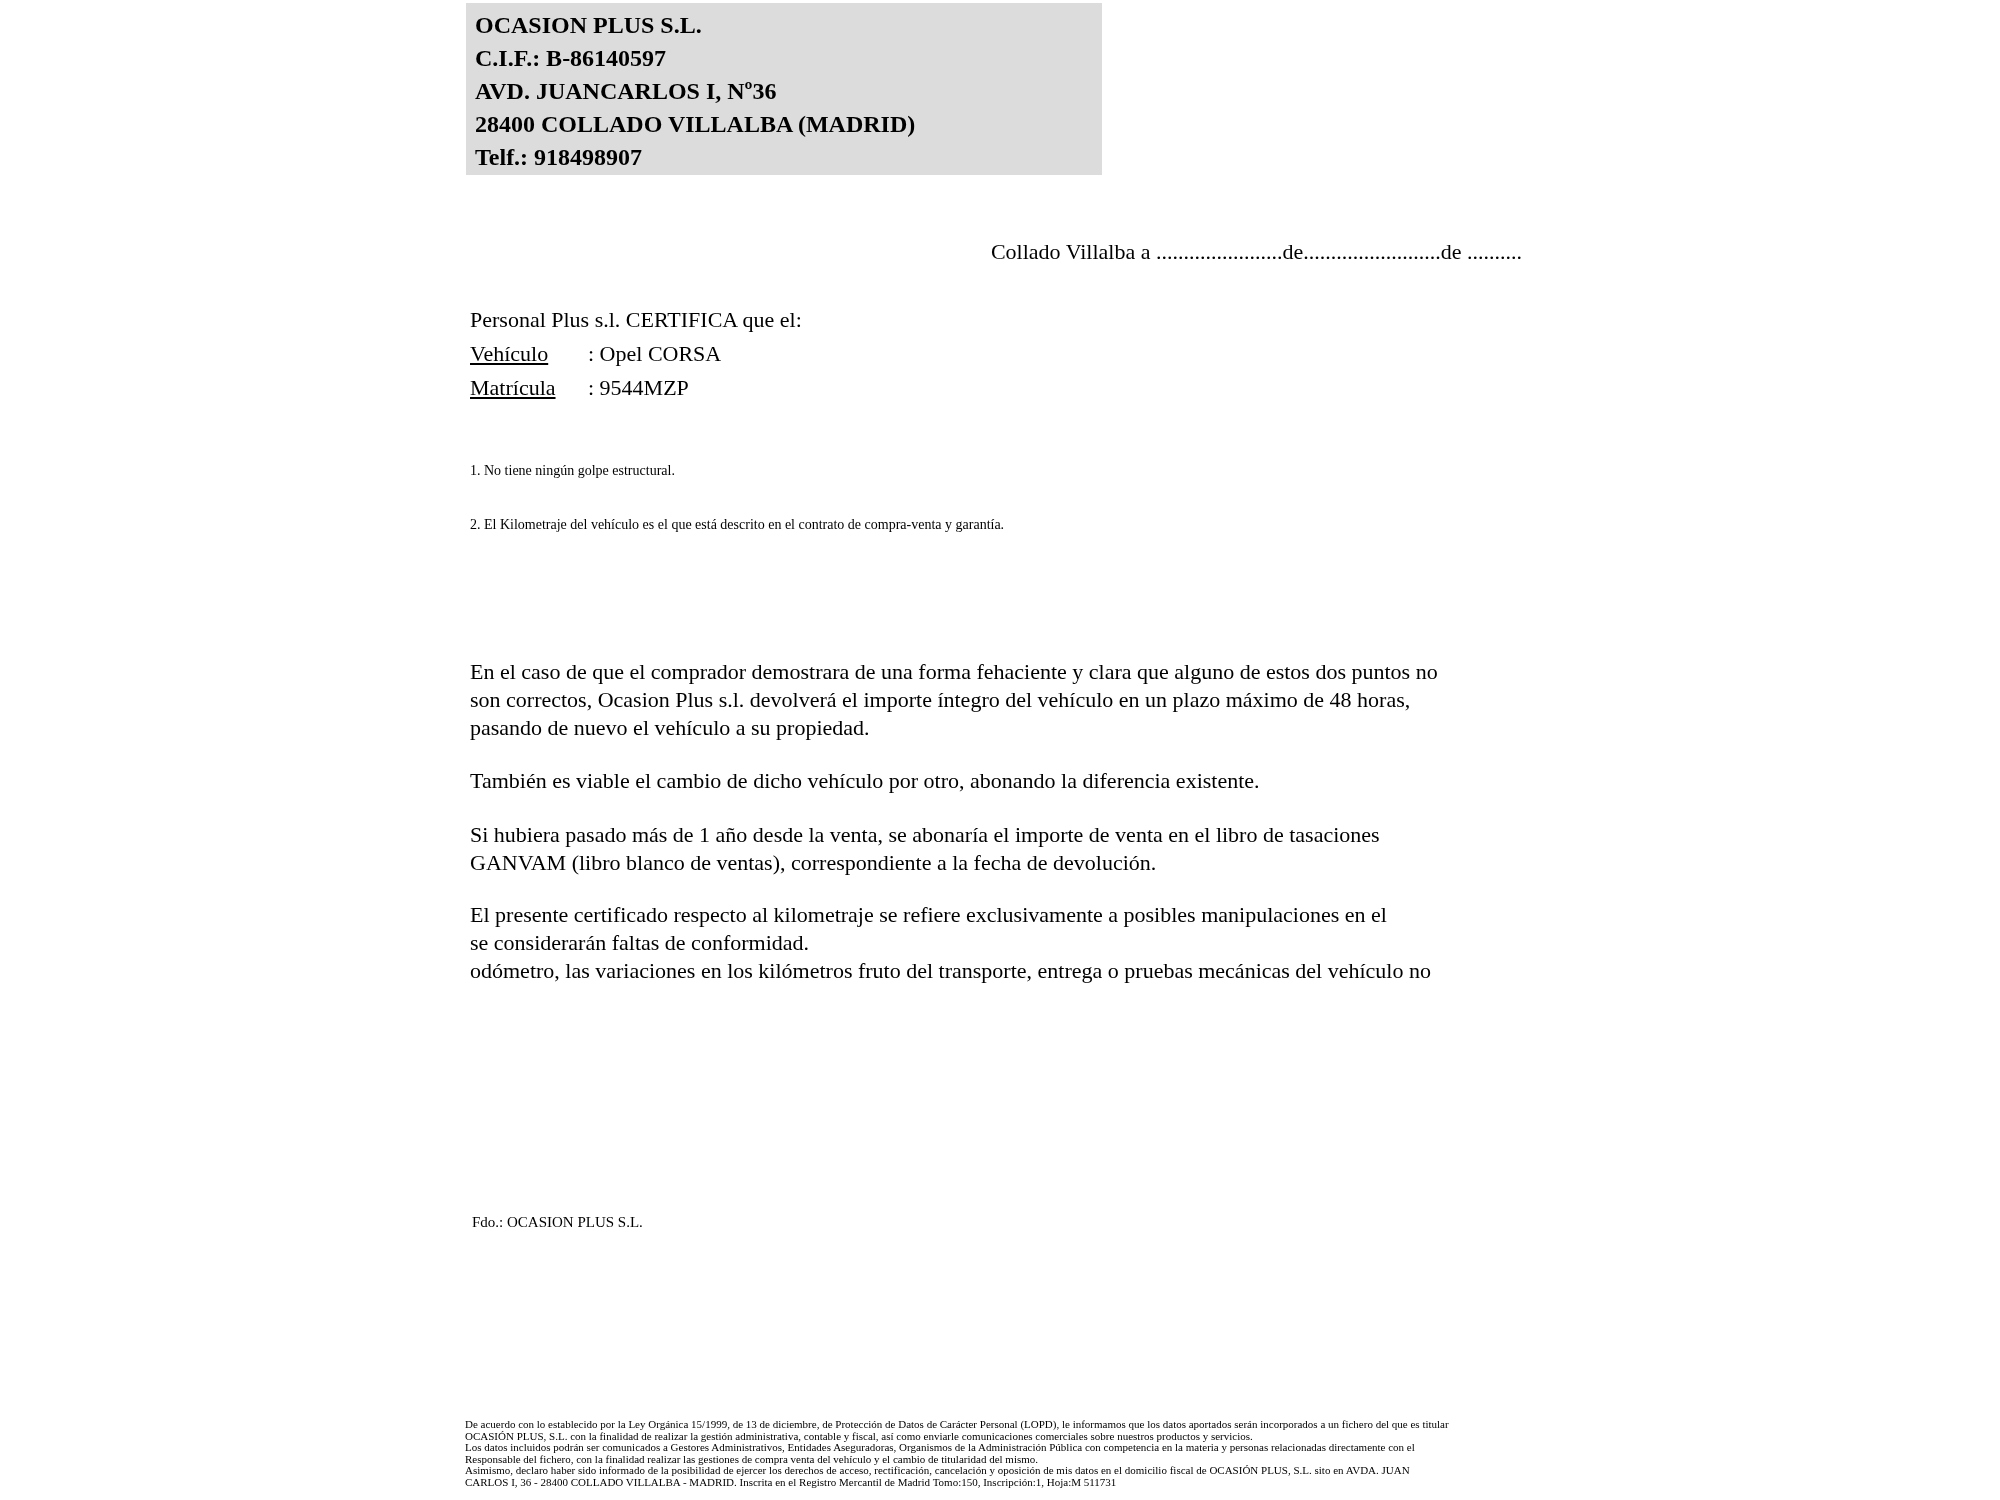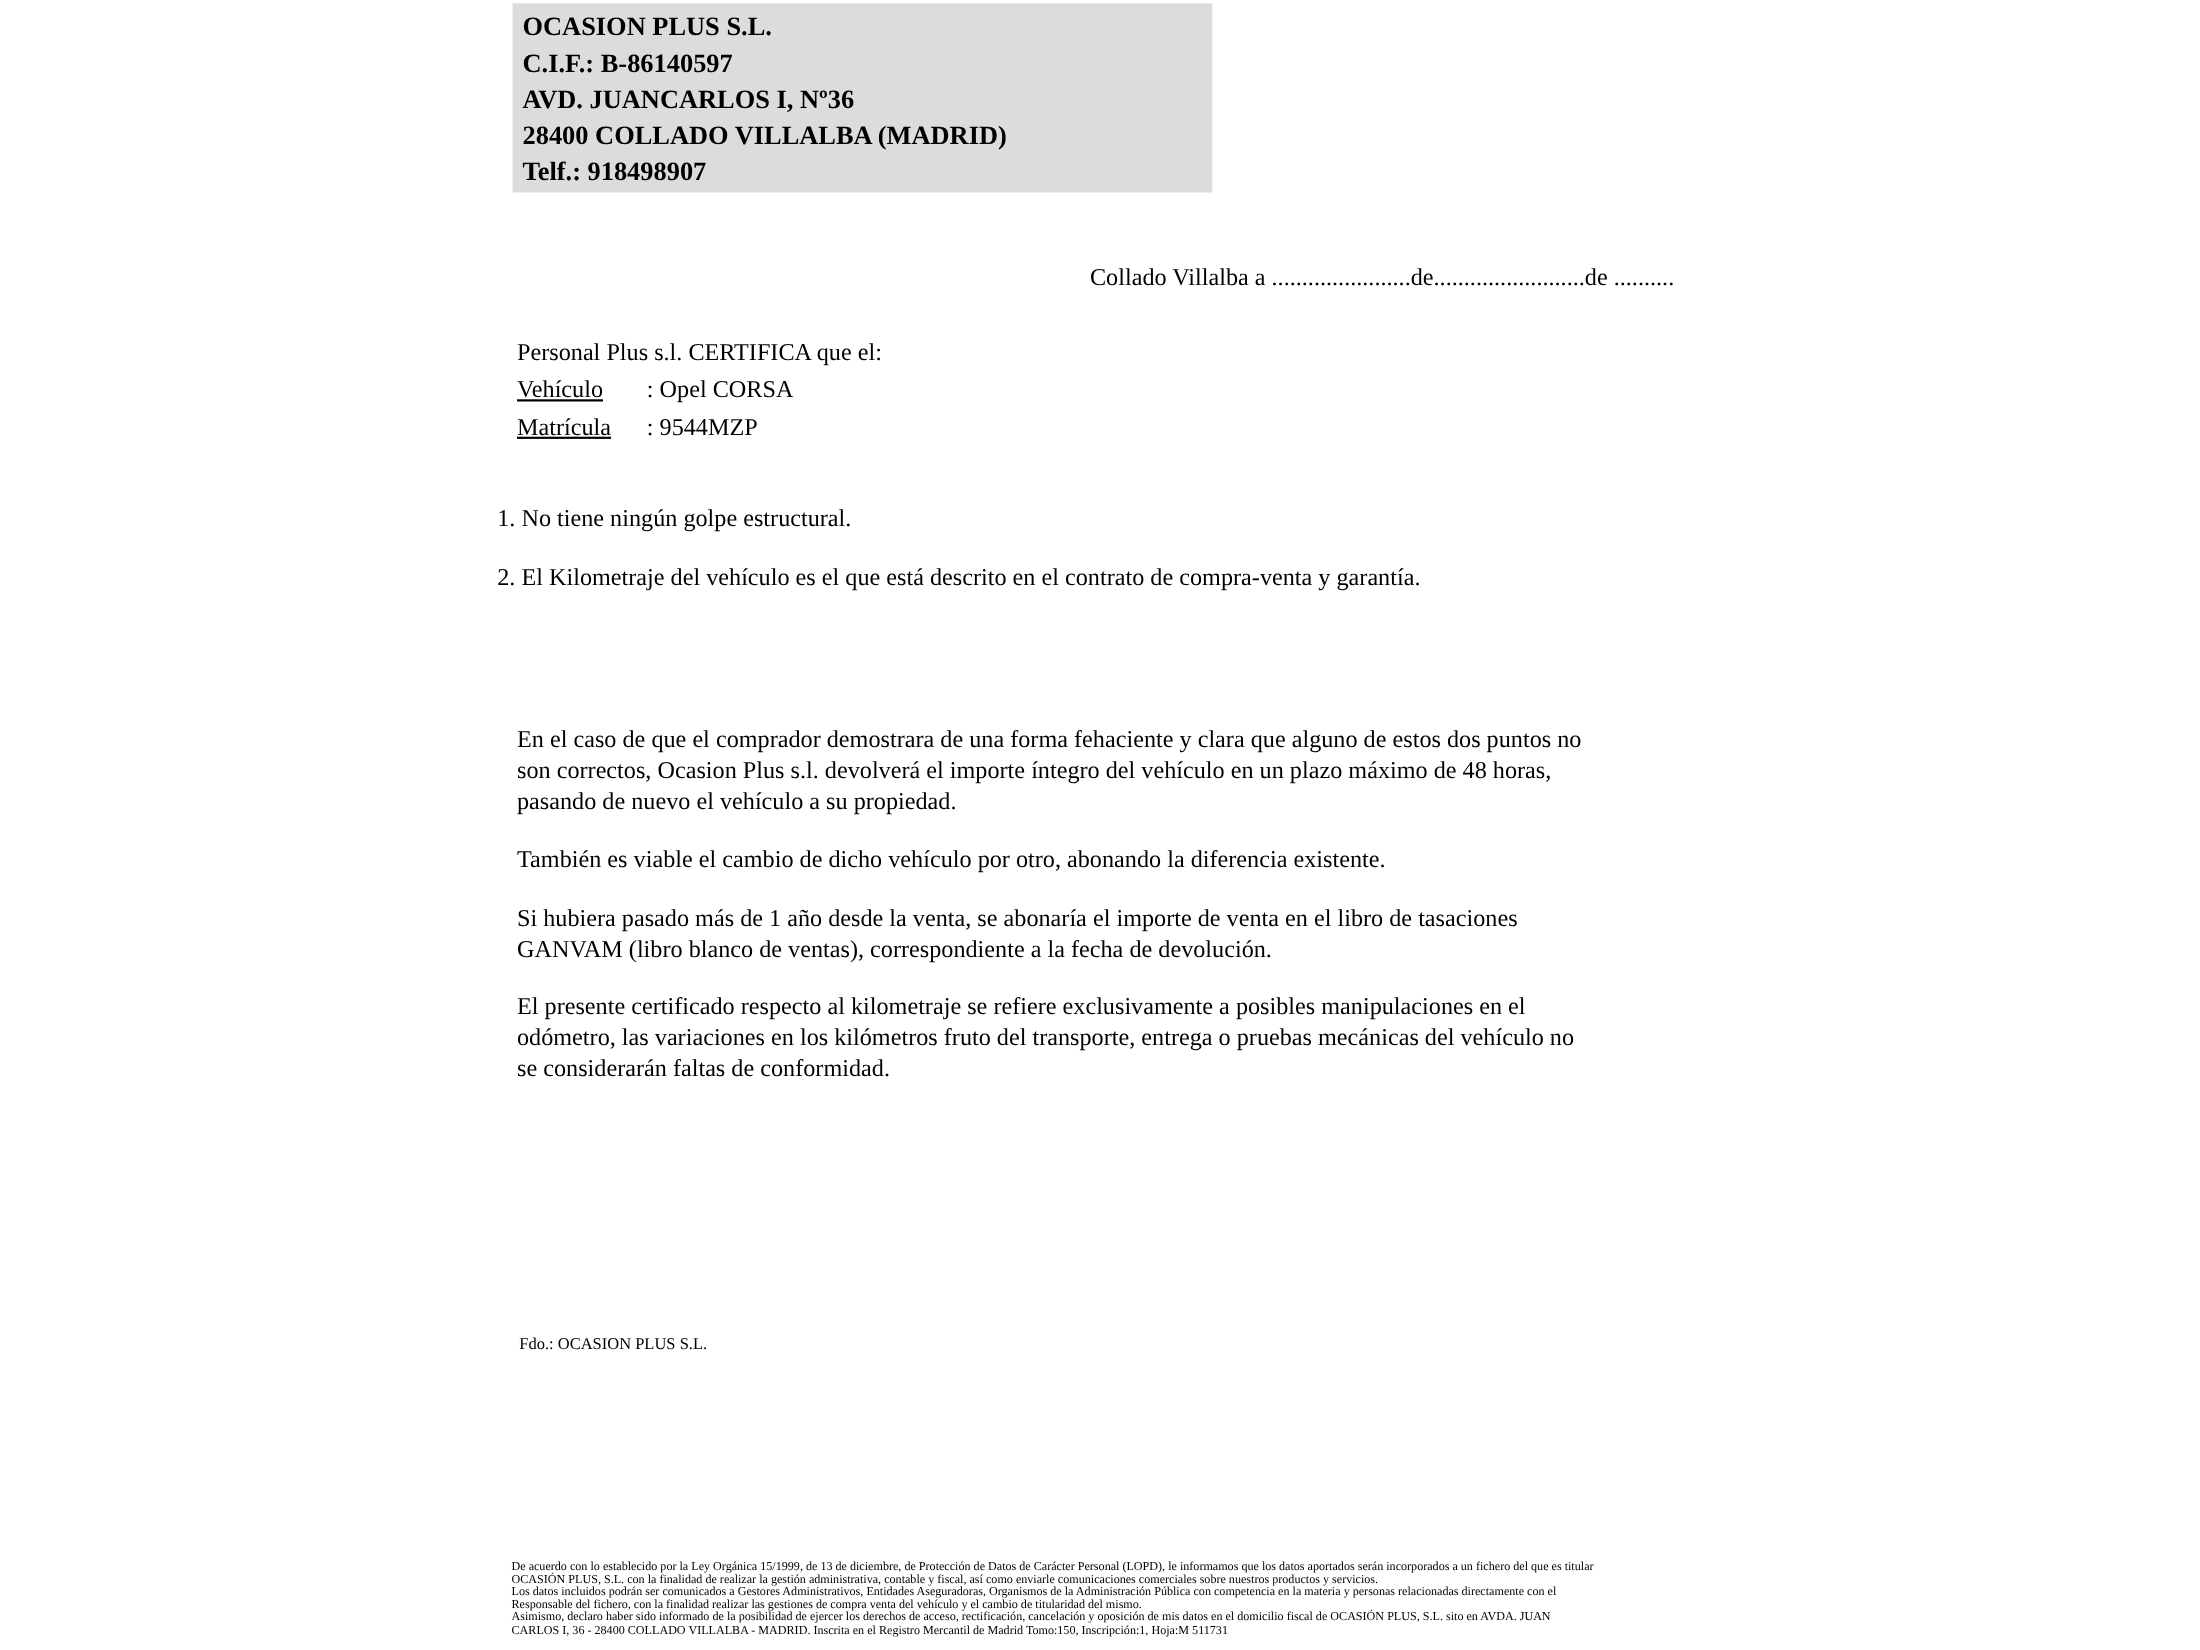--- a/index.html
+++ b/index.html
@@ -37,21 +37,21 @@
     left: 470px; top: 303px;
     font-size: 22px;
     line-height: 34px;
     white-space: nowrap;
   }
   .certify .lbl {
     display: inline-block;
     width: 118px;
   }
   .certify .lbl span { text-decoration: underline; }
-  .item { position: absolute; left: 452px; font-size: 22px; line-height: 28px; white-space: nowrap; }
+  .item { position: absolute; left: 470px; font-size: 14px; line-height: 28px; white-space: nowrap; }
   .item1 { top: 457px; }
   .item2 { top: 511px; }
   .para { position: absolute; left: 470px; font-size: 22px; line-height: 28px; white-space: nowrap; margin-top: 40px; }
   .para1 { top: 618px; }
   .para2 { top: 727px; }
   .para3 { top: 781px; }
   .para4 { top: 861px; }
   .signature {
     position: absolute;
     left: 472px; top: 1214px;
@@ -104,22 +104,22 @@
     <div>También es viable el cambio de dicho vehículo por otro, abonando la diferencia existente.</div>
   </div>
 
   <div class="para para3">
     <div>Si hubiera pasado más de 1 año desde la venta, se abonaría el importe de venta en el libro de tasaciones</div>
     <div>GANVAM (libro blanco de ventas), correspondiente a la fecha de devolución.</div>
   </div>
 
   <div class="para para4">
     <div>El presente certificado respecto al kilometraje se refiere exclusivamente a posibles manipulaciones en el</div>
+    <div>se considerarán faltas de conformidad.</div>
     <div>odómetro, las variaciones en los kilómetros fruto del transporte, entrega o pruebas mecánicas del vehículo no</div>
-    <div>se considerarán faltas de conformidad.</div>
   </div>
 
   <div class="signature">Fdo.: OCASION PLUS S.L.</div>
 
   <div class="legal">
     <div>De acuerdo con lo establecido por la Ley Orgánica 15/1999, de 13 de diciembre, de Protección de Datos de Carácter Personal (LOPD), le informamos que los datos aportados serán incorporados a un fichero del que es titular</div>
     <div>OCASIÓN PLUS, S.L. con la finalidad de realizar la gestión administrativa, contable y fiscal, así como enviarle comunicaciones comerciales sobre nuestros productos y servicios.</div>
     <div>Los datos incluidos podrán ser comunicados a Gestores Administrativos, Entidades Aseguradoras, Organismos de la Administración Pública con competencia en la materia y personas relacionadas directamente con el</div>
     <div>Responsable del fichero, con la finalidad realizar las gestiones de compra venta del vehículo y el cambio de titularidad del mismo.</div>
     <div>Asimismo, declaro haber sido informado de la posibilidad de ejercer los derechos de acceso, rectificación, cancelación y oposición de mis datos en el domicilio fiscal de OCASIÓN PLUS, S.L. sito en AVDA. JUAN</div>

